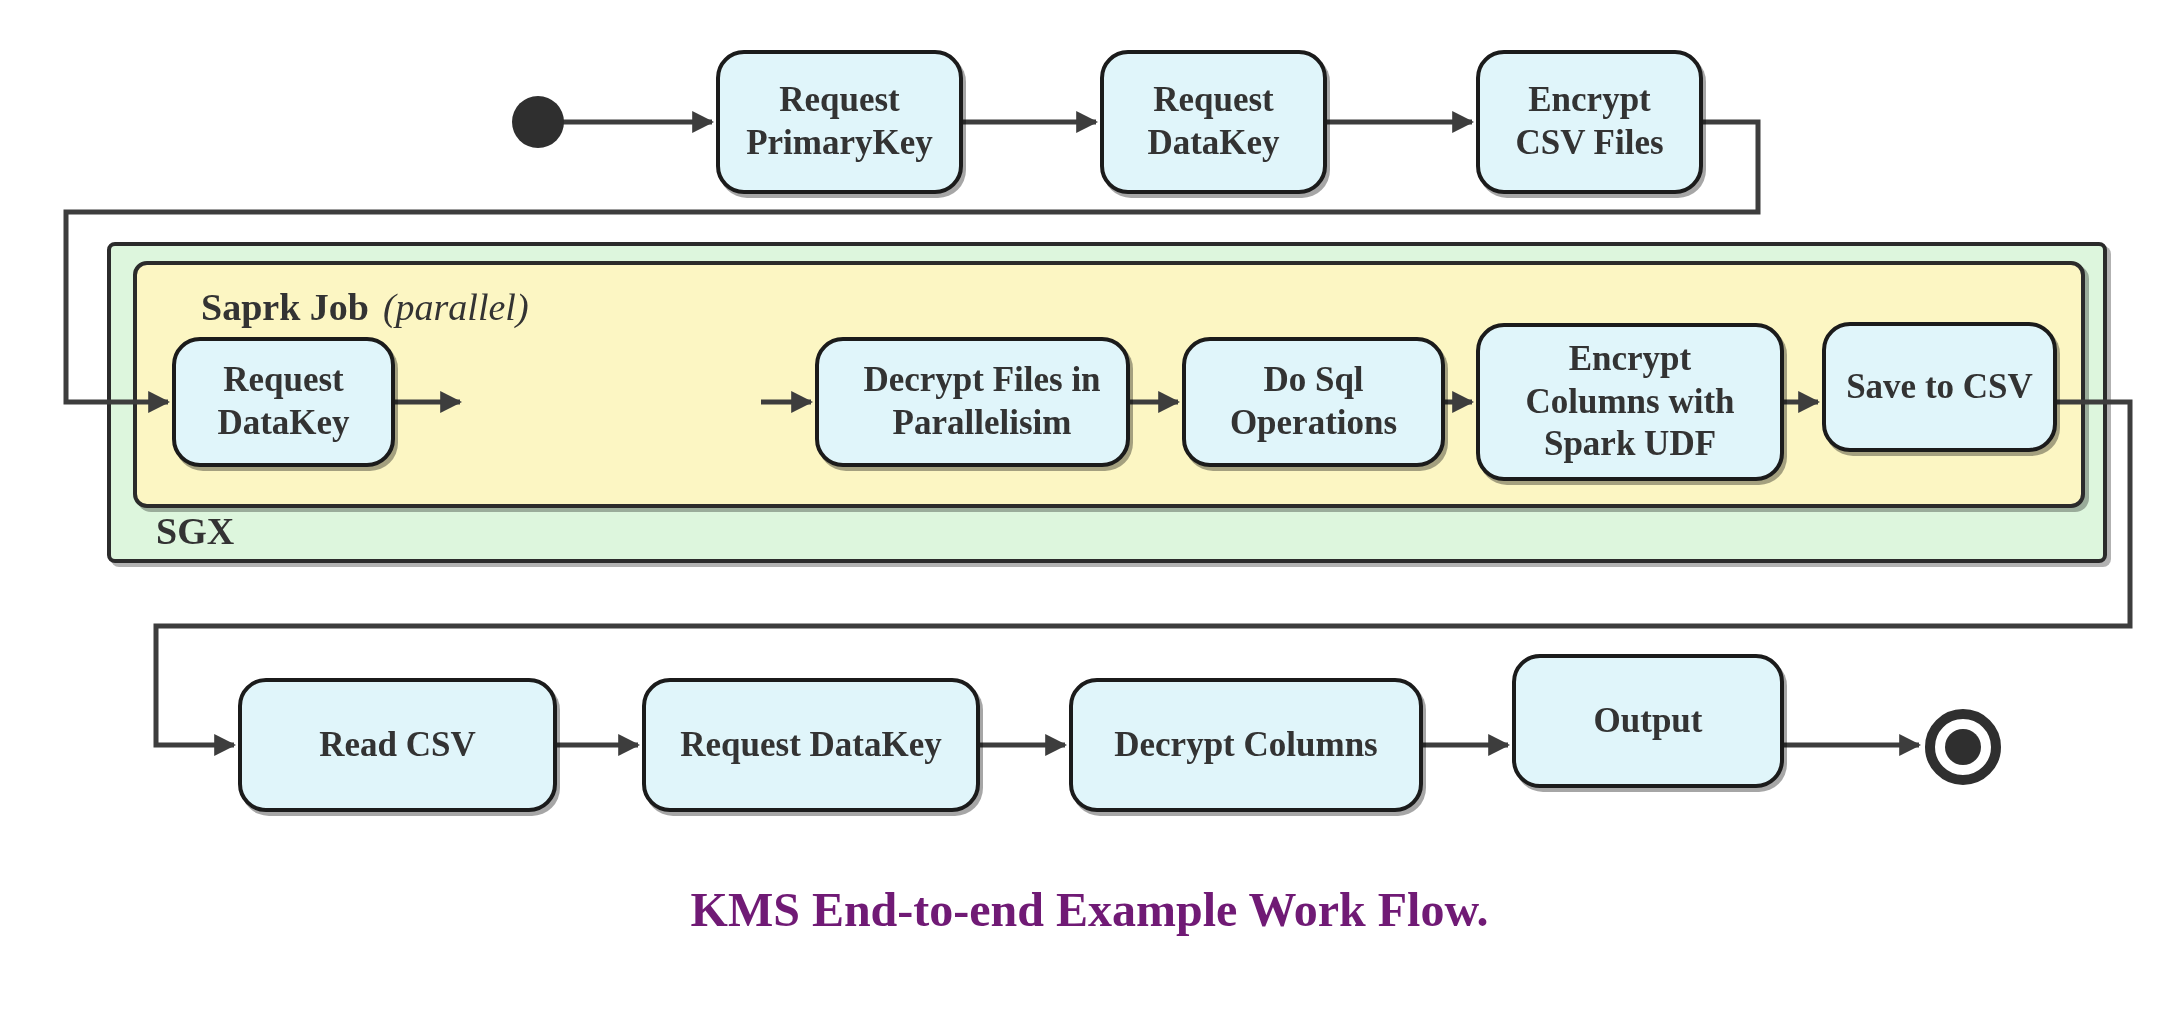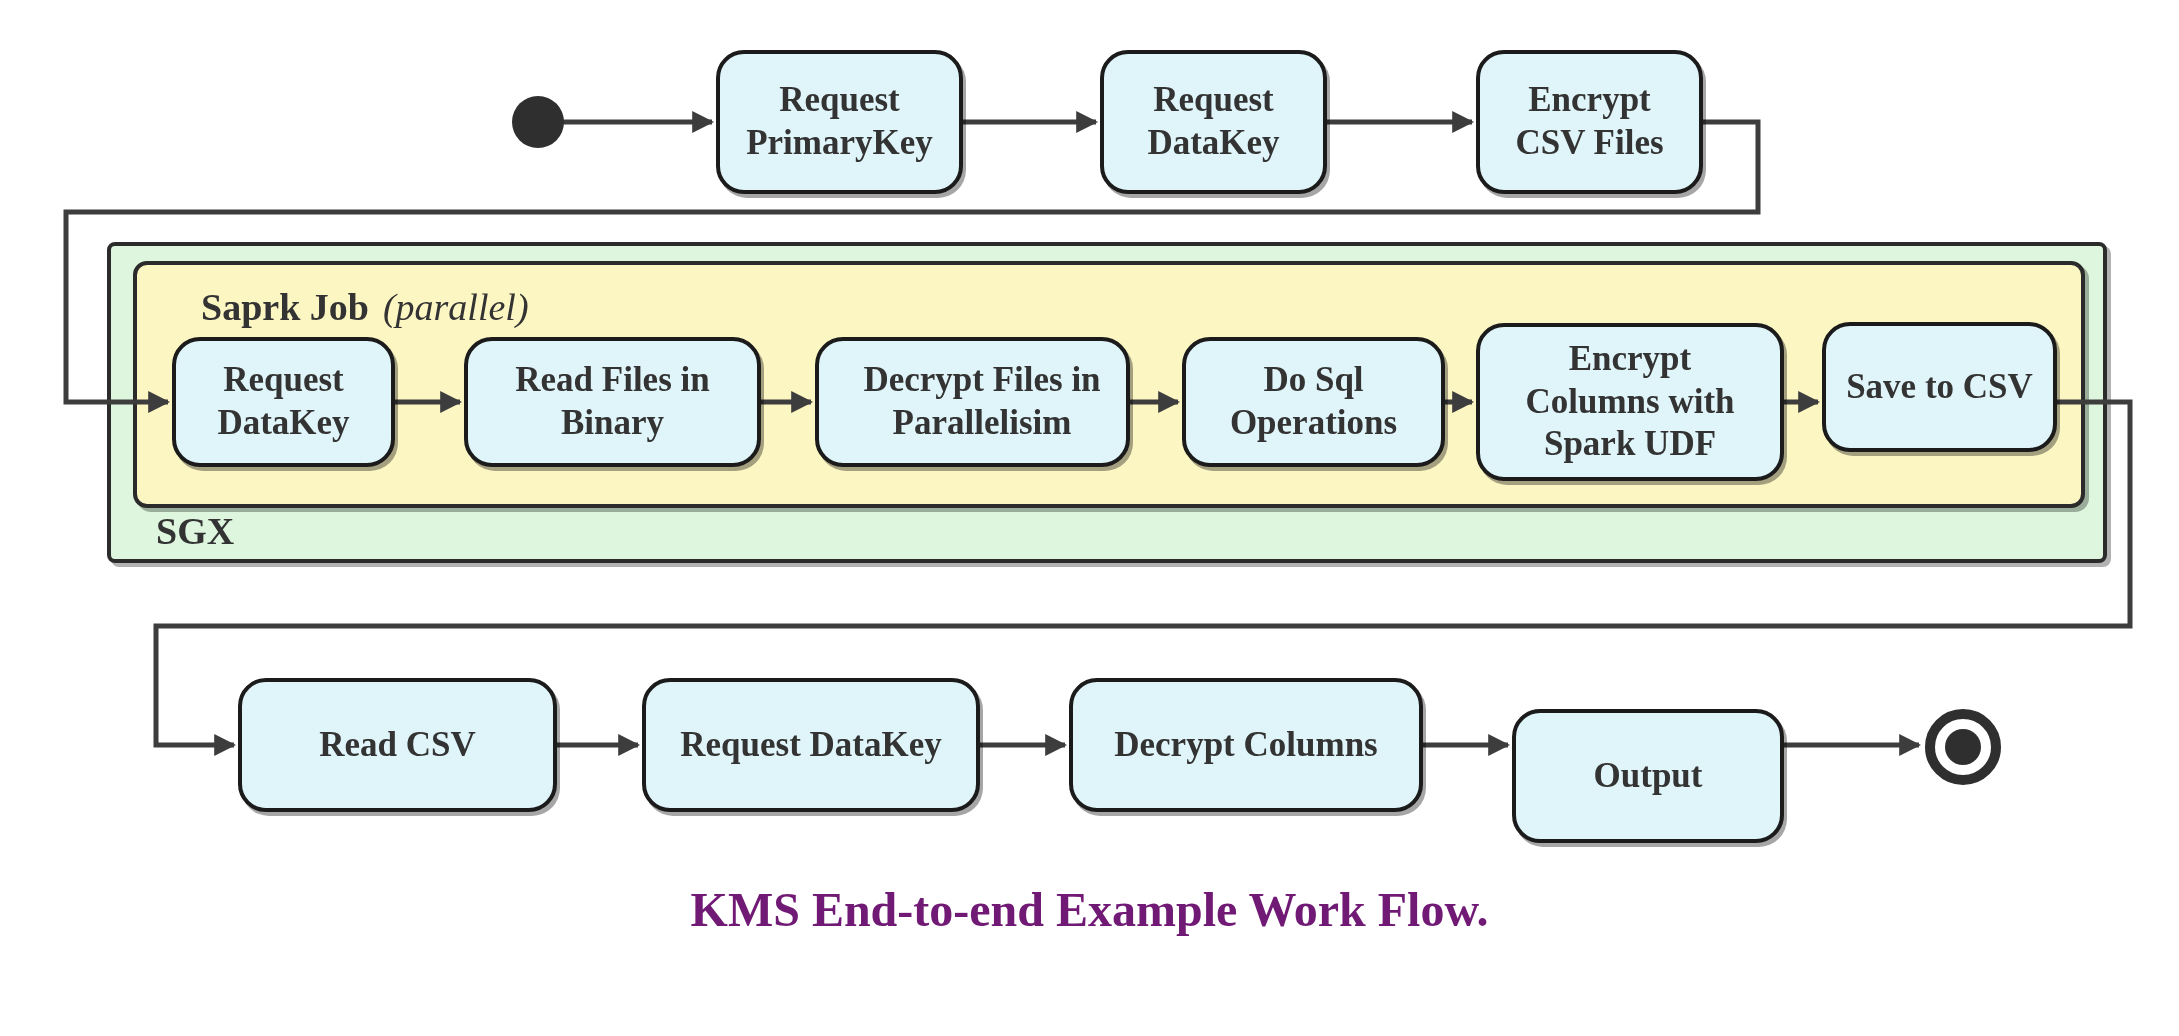--- a/index.html
+++ b/index.html
@@ -135,31 +135,29 @@
 
   <div class="node" style="left:716px;top:50px;width:247px;height:144px;">Request
 PrimaryKey</div>
   <div class="node" style="left:1100px;top:50px;width:227px;height:144px;">Request
 DataKey</div>
   <div class="node" style="left:1476px;top:50px;width:227px;height:144px;">Encrypt
 CSV Files</div>
 
   <div class="node" style="left:172px;top:337px;width:223px;height:130px;">Request
 DataKey</div>
-  <div class="node" style="left:464px;top:337px;width:297px;height:130px;">Read Files in
-Binary</div>
   <div class="node" style="left:815px;top:337px;width:315px;height:130px;padding-left:19px;">Decrypt Files in
 Parallelisim</div>
   <div class="node" style="left:1182px;top:337px;width:263px;height:130px;">Do Sql
 Operations</div>
   <div class="node" style="left:1476px;top:323px;width:308px;height:158px;">Encrypt
 Columns with
 Spark UDF</div>
   <div class="node" style="left:1822px;top:322px;width:235px;height:130px;">Save to CSV</div>
 
   <div class="node" style="left:238px;top:678px;width:319px;height:134px;">Read CSV</div>
   <div class="node" style="left:642px;top:678px;width:338px;height:134px;">Request DataKey</div>
   <div class="node" style="left:1069px;top:678px;width:354px;height:134px;">Decrypt Columns</div>
-  <div class="node" style="left:1512px;top:709px;width:272px;height:134px;">Output</div>
+  <div class="node" style="left:1512px;top:654px;width:272px;height:134px;">Output</div>
 
   <div class="caption">KMS End-to-end Example Work Flow.</div>
 
 </div>
 
 </body></html>

